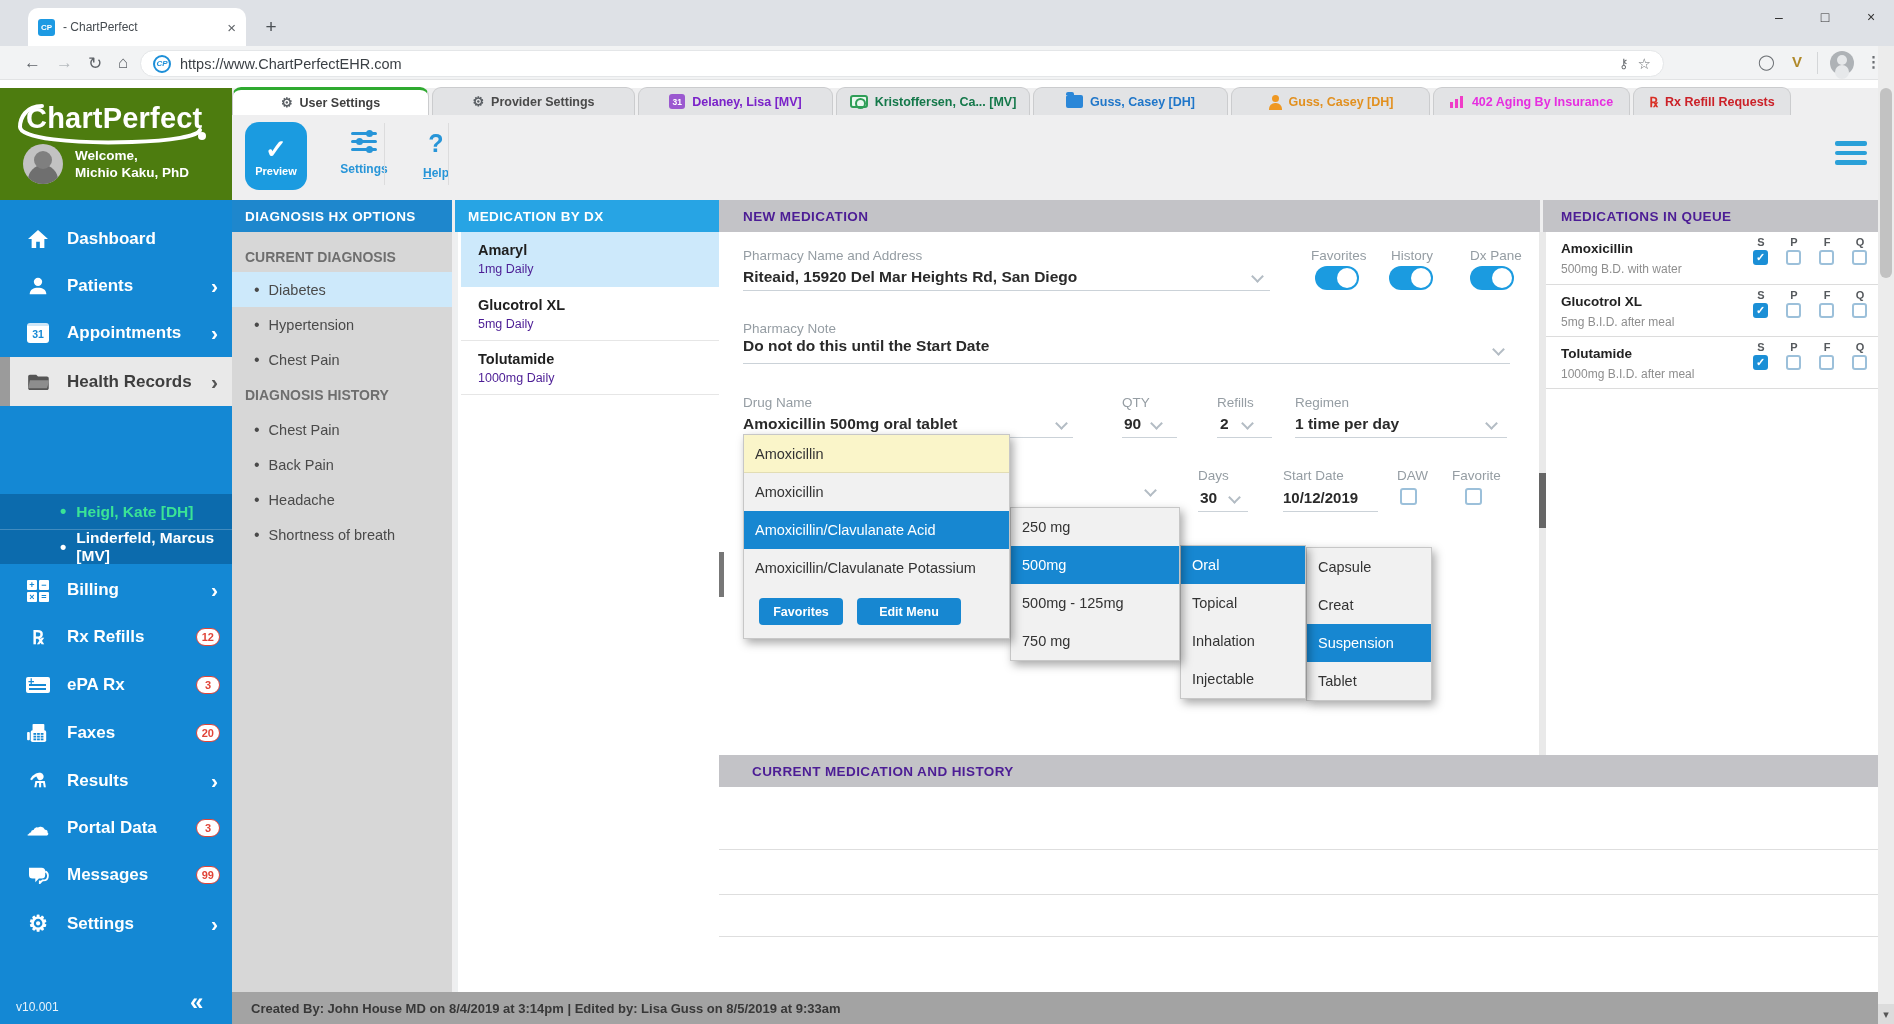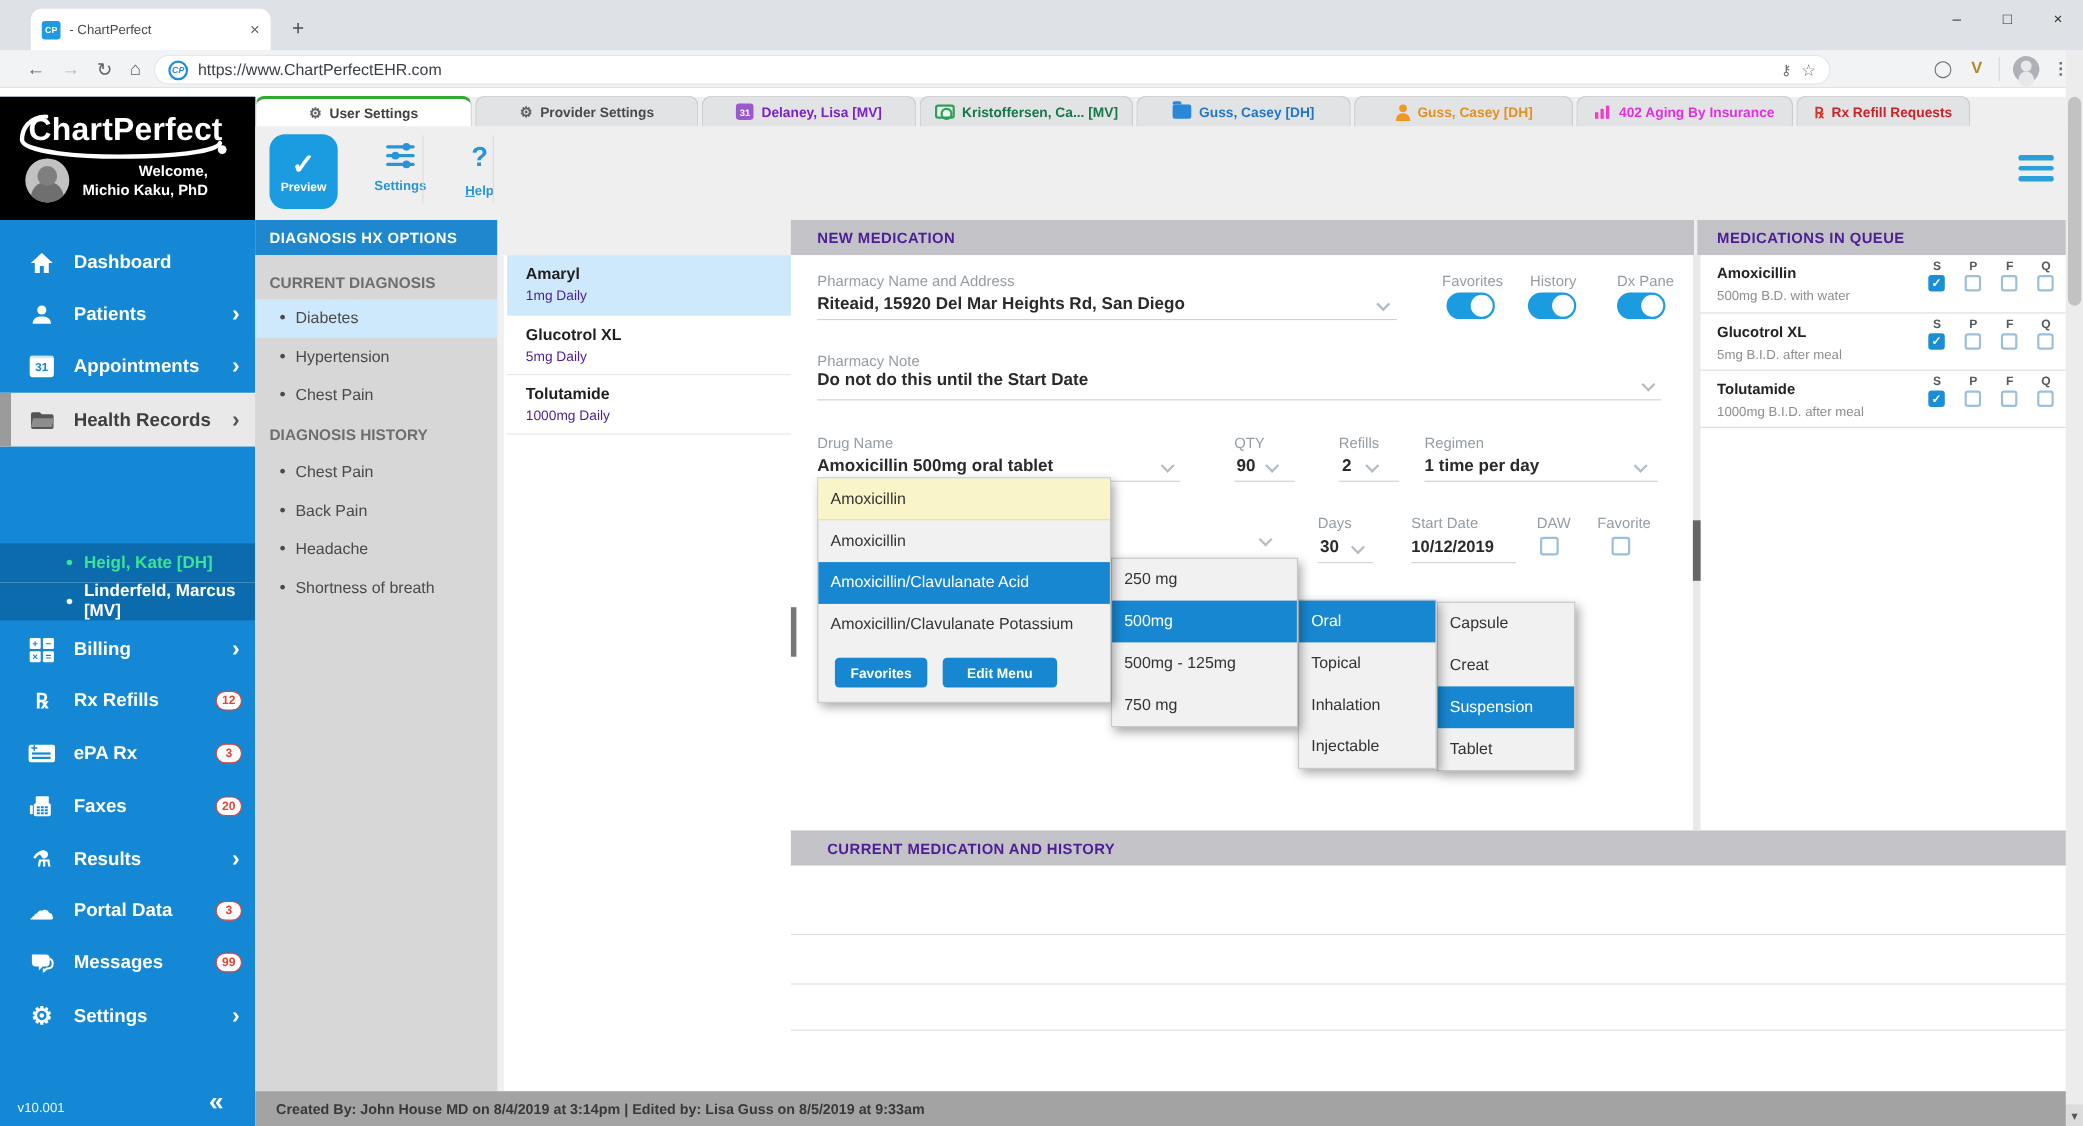--- a/index.html
+++ b/index.html
@@ -23,26 +23,26 @@
   .omnibox { left:140px; top:50px; width:1524px; height:27px; background:#fff; border:1px solid #e4e6e8; border-radius:14px; display:flex; align-items:center; padding:0 12px; gap:9px; }
   .cp-badge { width:18px; height:18px; border:2px solid #1d8fd8; border-radius:50%; color:#1d8fd8; font-size:8px; font-weight:bold; display:flex; align-items:center; justify-content:center; font-style:italic; }
   .url-text { font-size:14.5px; color:#3a3f44; flex:1; }
   .ext { top:53px; font-size:15px; color:#6a6e72; }
   .avatar-chrome { left:1830px; top:51px; width:24px; height:24px; border-radius:50%; background:#aeb2b6; }
   .avatar-chrome::after { content:""; position:absolute; left:7px; top:4px; width:10px; height:10px; border-radius:50%; background:#e6e8ea; box-shadow:0 12px 0 2px #e6e8ea; }
   .gap-band { left:0; top:80px; width:1894px; height:8px; background:#fff; }
 
   
   .sidebar { left:0; top:88px; width:232px; height:936px; background:#1488d4; color:#fff; }
-  .sb-top { left:0; top:0; width:232px; height:112px; background:#000000; position:absolute; }
+  .sb-top { left:0; top:0; width:232px; height:112px; background:#4d7c0f; position:absolute; }
   .logo-text { position:absolute; left:26px; top:14px; font-size:29px; font-weight:bold; color:#fff; letter-spacing:.2px; }
   .logo-arc { position:absolute; left:12px; top:6px; }
   .sb-avatar { position:absolute; left:23px; top:56px; width:40px; height:40px; border-radius:50%; background:#c2c2c2; overflow:hidden; }
   .sb-avatar::after { content:""; position:absolute; left:11px; top:7px; width:18px; height:18px; border-radius:50%; background:#7f7f7f; box-shadow:0 20px 0 6px #6f6f6f; }
-  .welcome { position:absolute; left:75px; top:59px; font-size:13.5px; line-height:17px; font-weight:bold; color:#fff;text-align:right; }
+  .welcome { position:absolute; left:75px; top:59px; font-size:13.5px; line-height:17px; font-weight:bold; color:#fff; }
   .nav-item { position:absolute; left:0; width:232px; height:47px; display:flex; align-items:center; padding-left:24px; gap:15px; font-size:17px; font-weight:bold; color:#fff; }
   .nav-item .nicon { width:28px; display:flex; justify-content:center; align-items:center; font-size:19px; }
   .nav-item.active { background:#e9e9e9; color:#3e3e3e; box-shadow:inset 10px 0 0 #9b9b9b; }
   .nav-chev { position:absolute; right:14px; font-size:21px; font-weight:bold; line-height:18px; }
   .badge { position:absolute; right:12px; min-width:24px; height:18px; padding:0 5px; background:#fff; border:1px solid #e04438; border-radius:10px; color:#e04438; font-size:11px; font-weight:bold; display:flex; align-items:center; justify-content:center; }
   .sub-list { position:absolute; left:0; top:406px; width:232px; height:70px; background:#0c6bad; }
   .sub-item { height:35px; display:flex; align-items:center; padding-left:60px; font-size:15.5px; font-weight:bold; }
   .sub-item + .sub-item { border-top:1px solid rgba(255,255,255,.22); }
   .sub-item .dot { margin-right:10px; font-size:18px; }
   .sub-green { color:#3ae396; }
@@ -378,20 +378,23 @@
     <div class="hamburger">
         <i></i>
         <i></i>
         <i style="margin-bottom:0;"></i>
       </div>
   </div>
 
   <div class="abs phead" style="left:232px;width:220px;background:#1e87cd;">
       <span>DIAGNOSIS HX OPTIONS</span>
     </div>
+  <div class="abs phead" style="left:455px;width:264px;background:#27a4e4;">
+      <span>MEDICATION BY DX</span>
+    </div>
   <div class="abs phead gray" style="left:719px;width:821px;padding-left:24px;">
       <span>NEW MEDICATION</span>
     </div>
   <div class="abs phead gray" style="left:1543px;width:335px;padding-left:18px;">
       <span>MEDICATIONS IN QUEUE</span>
     </div>
 
   <div class="abs diag-body">
     <div class="diag-sec" style="top:10px;">CURRENT DIAGNOSIS</div>
     <div class="diag-item sel" style="top:40px;">Diabetes</div>

